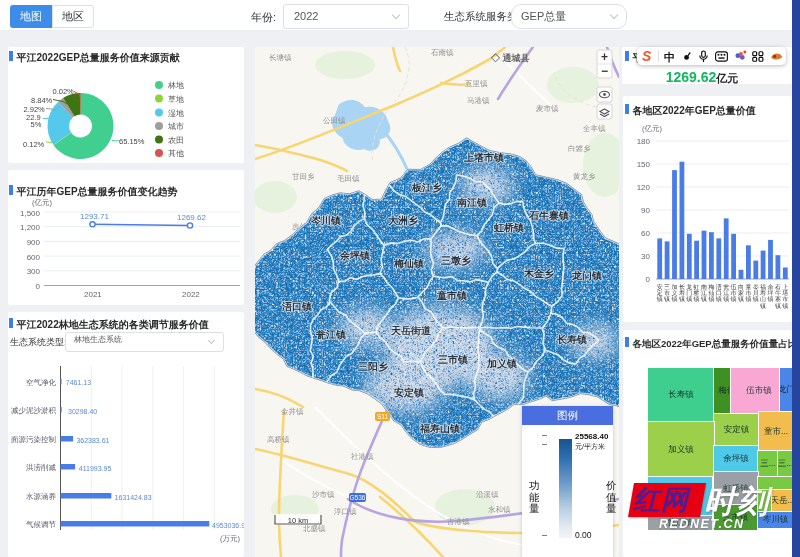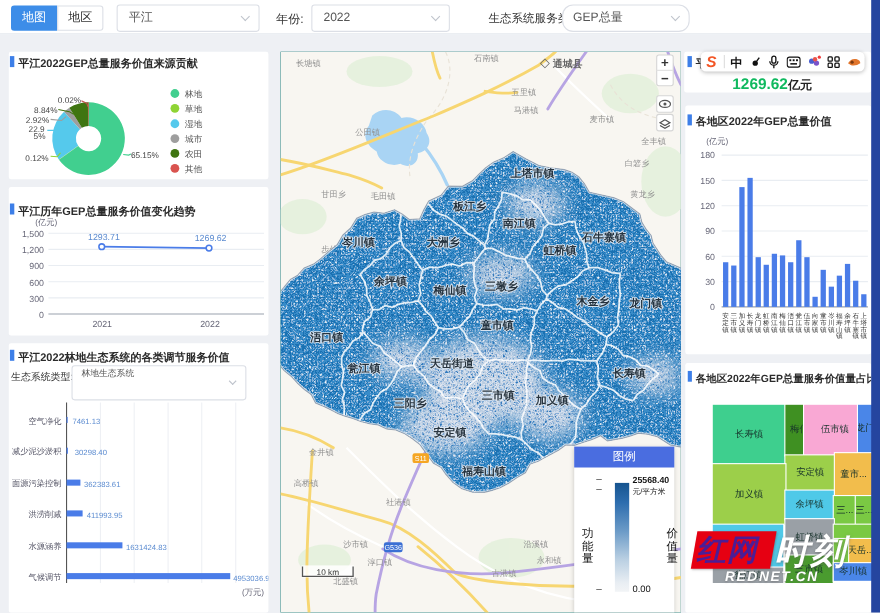--- a/index.html
+++ b/index.html
@@ -12,21 +12,20 @@
 .sel { position:absolute; background:#fff; border:1px solid #dcdfe6; border-radius:3px; color:#555; font-size:11px; }
 .sel .chev { position:absolute; right:9px; top:50%; width:6px; height:6px; margin-top:-5px; border-right:1.4px solid #bfc4cc; border-bottom:1.4px solid #bfc4cc; transform:rotate(45deg); }
 </style>
 </head>
 <body>
 <div id="stage">
 
 <div class="abs" style="left:0;top:0;width:800px;height:31px;background:#fff;border-bottom:1px solid #ebeef2;"></div>
 <div class="abs" style="left:10px;top:5px;width:42px;height:23px;background:#3d8de8;border-radius:3px 0 0 3px;color:#fff;font-size:11px;text-align:center;line-height:23px;">地图</div>
 <div class="abs" style="left:52px;top:5px;width:42px;height:23px;background:#fff;border:1px solid #dcdfe6;border-radius:0 3px 3px 0;color:#333;font-size:11px;text-align:center;line-height:21px;">地区</div>
-<div class="sel" style="left:106px;top:4px;width:130px;height:25px;line-height:23px;padding-left:10px;">平江<span class="chev"></span></div>
 <div class="abs" style="left:251px;top:10px;font-size:11px;color:#333;">年份:</div>
 <div class="sel" style="left:283px;top:4px;width:126px;height:25px;line-height:23px;padding-left:10px;">2022<span class="chev"></span></div>
 <div class="abs" style="left:444px;top:10px;font-size:10.5px;color:#333;">生态系统服务类型:</div>
 <div class="sel" style="left:511px;top:4px;width:116px;height:25px;line-height:23px;padding-left:9px;border-radius:10px;">GEP总量<span class="chev"></span></div>
 
 <div class="panel" style="left:8px;top:47px;width:236px;height:116px;"></div>
 <div class="ptitle" style="top:51px;"><span class="bar"></span>平江2022GEP总量服务价值来源贡献</div>
 <svg class="abs" style="left:8px;top:47px;" width="236" height="116" viewBox="0 0 236 116">
 <g transform="translate(0,-47)">
 <path d="M72.50,93.00 A33.0,33.0 0 1 1 45.62,145.14 L63.13,132.67 A11.5,11.5 0 1 0 72.50,114.50 Z" fill="#41cf8f"></path>
@@ -101,21 +100,21 @@
 <g font-size="8" fill="#667">
           <text x="84" y="297">2021</text>
           <text x="182" y="297">2022</text>
         </g>
 </g>
 </svg>
 
 <div class="panel" style="left:8px;top:312px;width:236px;height:245px;"></div>
 <div class="ptitle" style="top:318px;"><span class="bar"></span>平江2022林地生态系统的各类调节服务价值</div>
 <div class="abs" style="left:10px;top:336px;font-size:9px;color:#333;">生态系统类型:</div>
-<div class="sel" style="left:65px;top:332px;width:159px;height:32px;line-height:14px;padding-left:8px;font-size:8px;">林地生态系统<span class="chev" style="width:5px;height:5px;margin-top:-4px;"></span></div>
+<div class="sel" style="left:65px;top:332px;width:159px;height:20px;line-height:14px;padding-left:8px;font-size:8px;">林地生态系统<span class="chev" style="width:5px;height:5px;margin-top:-4px;"></span></div>
 <svg class="abs" style="left:8px;top:352px;" width="236" height="205" viewBox="0 0 236 205">
 <g transform="translate(-8,-352)">
 <g stroke="#eef0f4" stroke-width="1">
 <line x1="91.3" y1="366" x2="91.3" y2="530"></line>
           <line x1="122" y1="366" x2="122" y2="530"></line>
           <line x1="152.8" y1="366" x2="152.8" y2="530"></line>
           <line x1="183.4" y1="366" x2="183.4" y2="530"></line>
           <line x1="214.3" y1="366" x2="214.3" y2="530"></line>
 </g>
 <line x1="60.5" y1="366" x2="60.5" y2="530" stroke="#555" stroke-width="1"></line>

